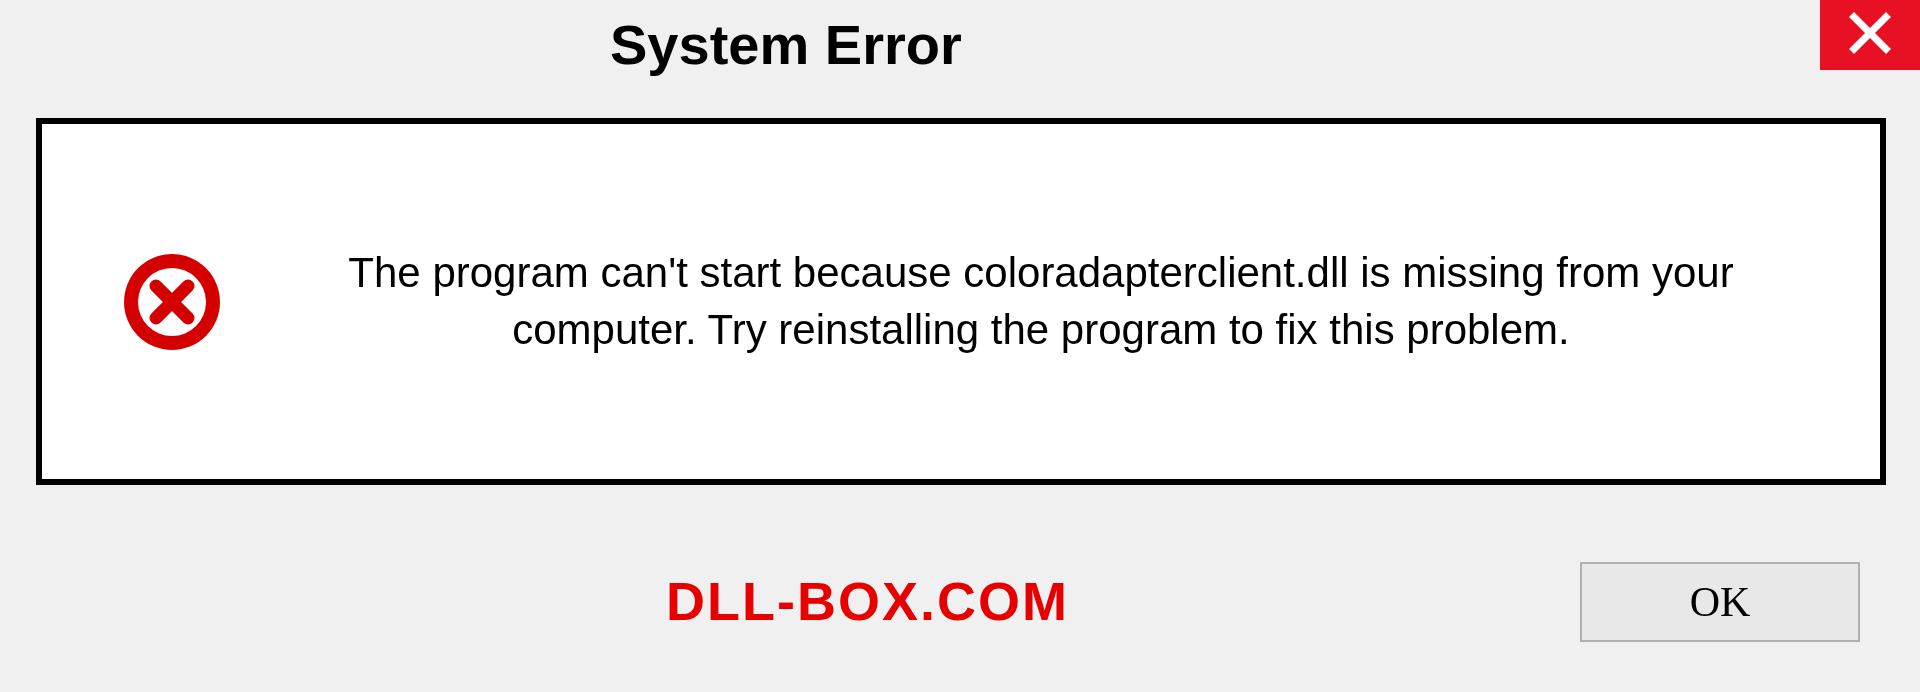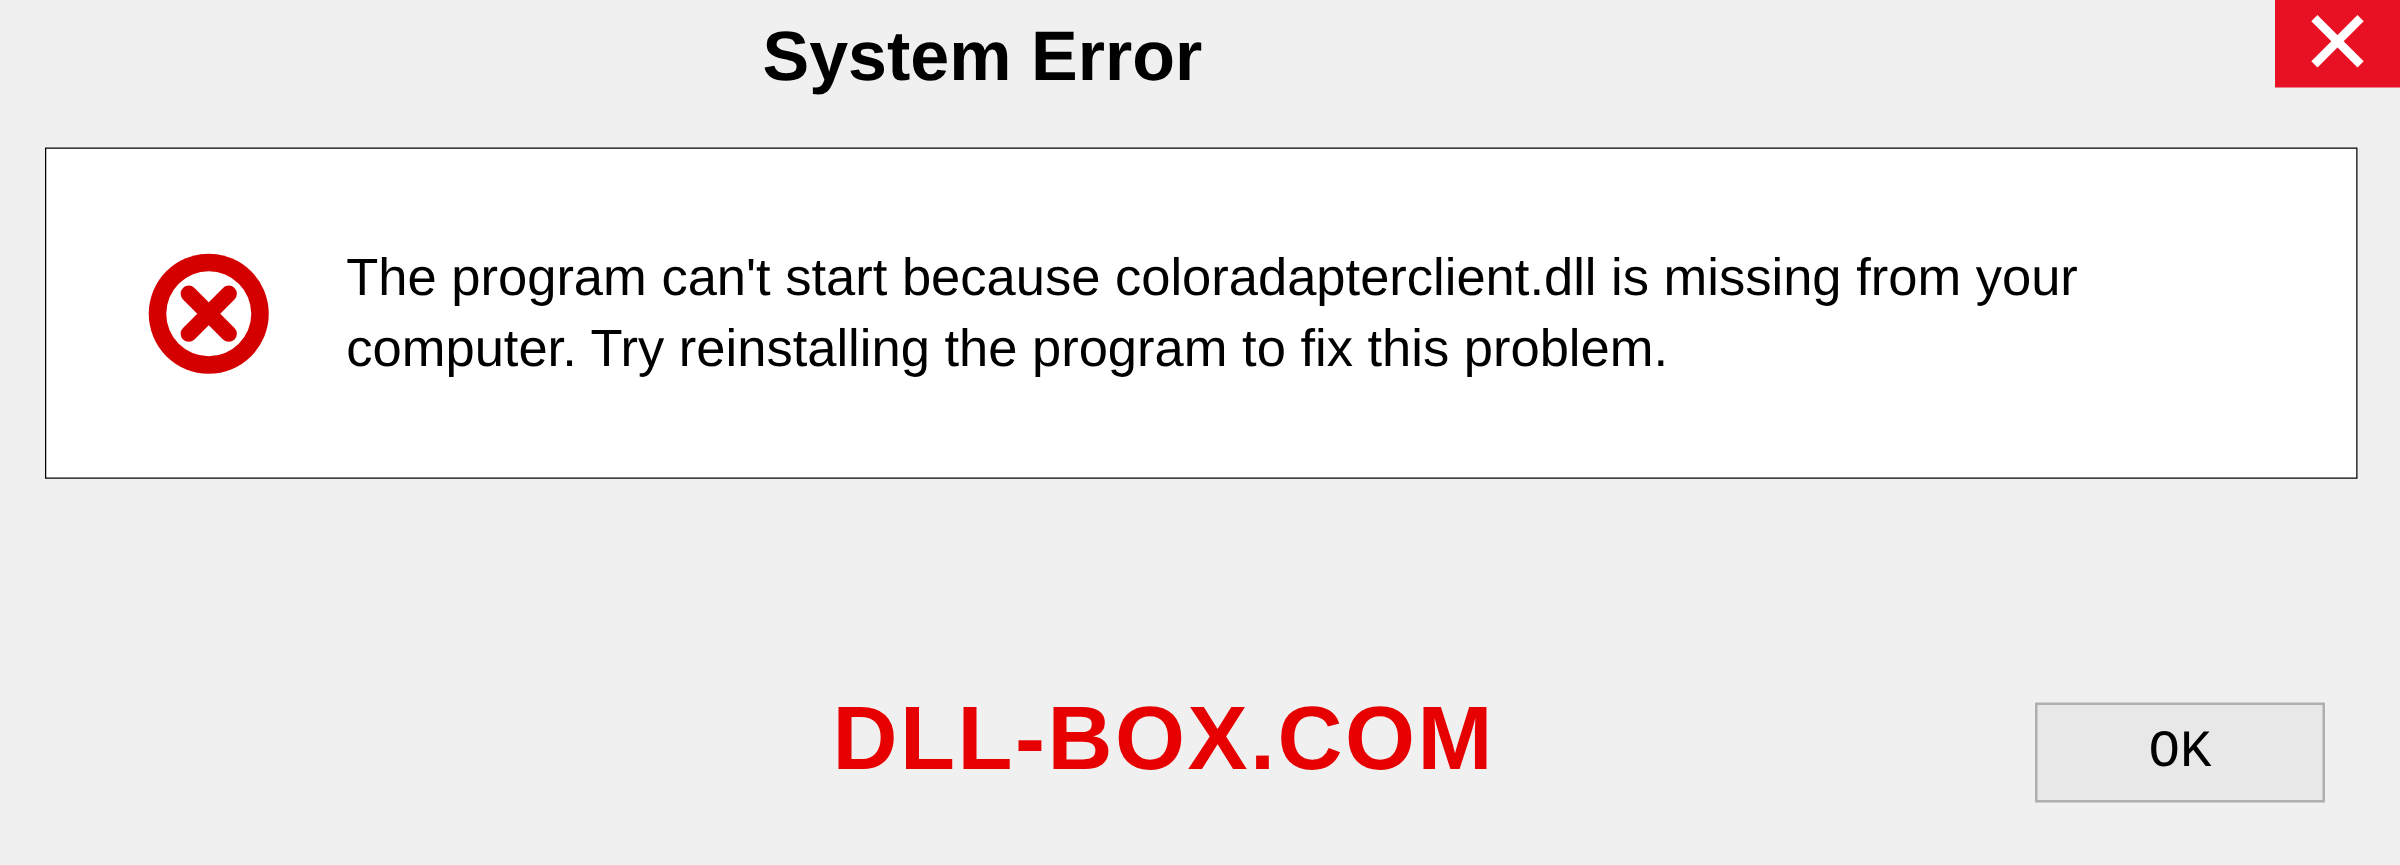--- a/index.html
+++ b/index.html
@@ -43,27 +43,28 @@
     }
     .close-btn svg {
       width: 44px;
       height: 44px;
     }
     .content-panel {
       position: absolute;
       left: 36px;
       top: 118px;
       width: 1850px;
-      height: 265px;
+      height: 367px;
       background: #ffffff;
-      border: 1px solid #000000;
+      border: 6px solid #000000;
       display: flex;
       align-items: center;
       padding-left: 80px;
       padding-right: 80px;
+      text-align: center;
     }
     .error-icon {
       width: 100px;
       height: 100px;
       flex-shrink: 0;
       margin-right: 60px;
     }
     .error-icon svg {
       width: 100%;
       height: 100%;
@@ -82,38 +83,38 @@
       height: 180px;
       display: flex;
       align-items: center;
       justify-content: flex-end;
       padding-right: 60px;
     }
     .watermark {
       position: absolute;
       left: 666px;
       bottom: 60px;
-      font-size: 72px;
+      font-size: 54px;
       font-weight: 900;
       letter-spacing: 2px;
       color: #e60000;
       font-family: Arial, sans-serif;
     }
     .ok-btn {
-      width: 232px;
+      width: 280px;
       height: 80px;
       background: #e8e8e8;
       border: 2px solid #b0b0b0;
       font-size: 42px;
       color: #000;
       display: flex;
       align-items: center;
       justify-content: center;
       cursor: pointer;
-      font-family: Liberation Mono, monospace;
+      font-family: Liberation Serif, serif;
     }
   </style>
 </head>
 <body>
 
 <div class="titlebar">
   <div class="title">System Error</div>
   <div class="close-btn">
     <span>
       <svg viewBox="0 0 44 44">

